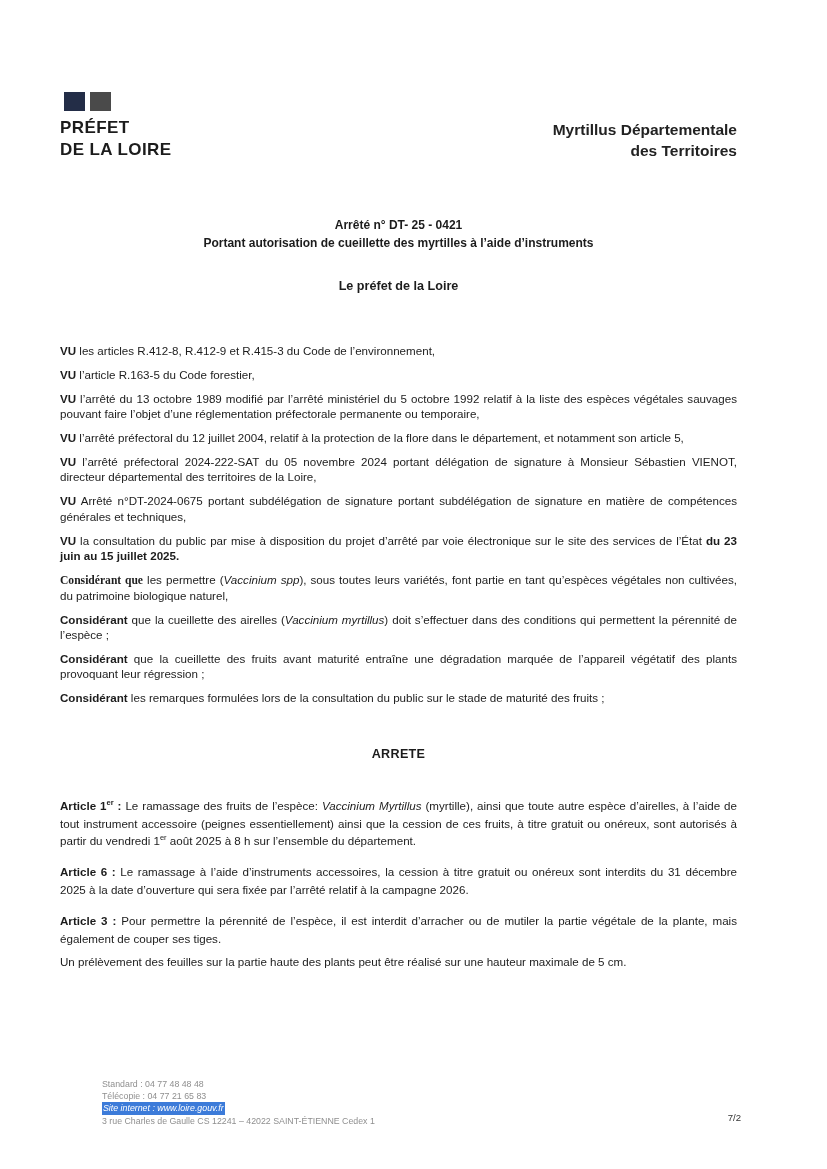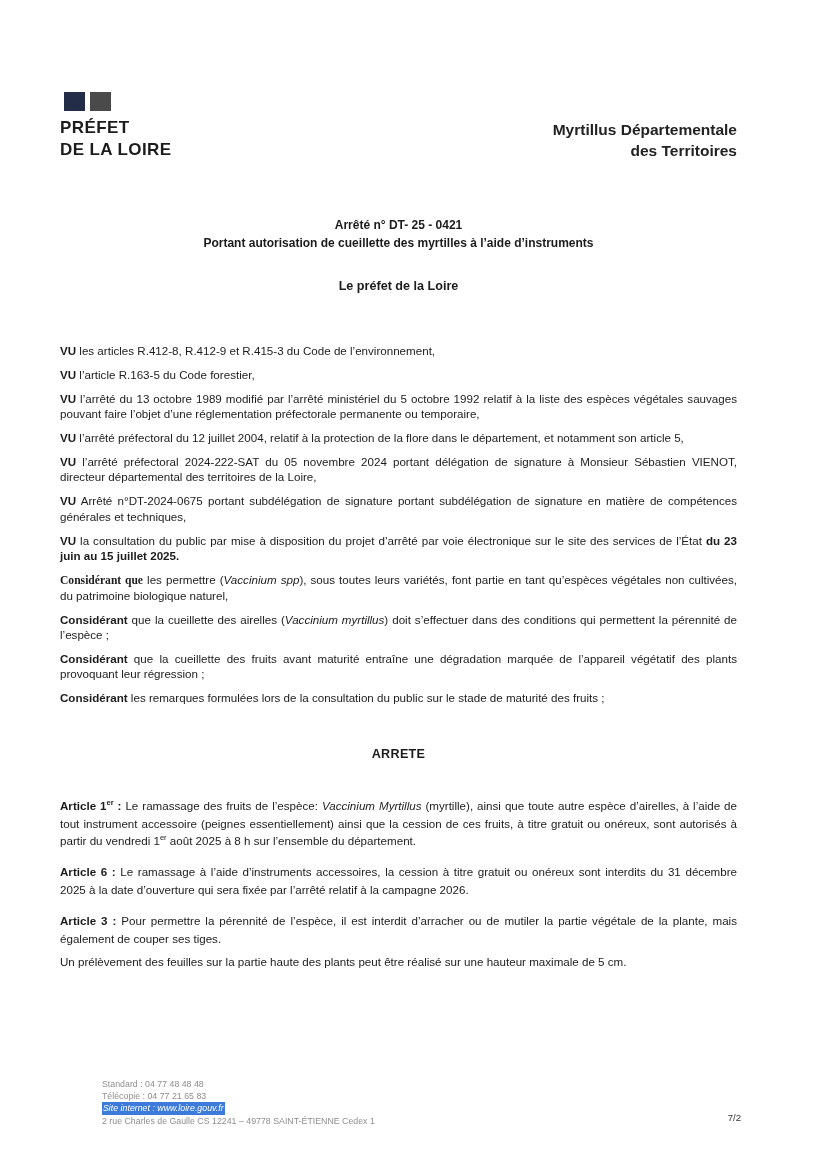--- a/index.html
+++ b/index.html
@@ -181,17 +181,17 @@
     <p class="body-par article"><span style="font-weight: bold;">Article 1</span><sup style="font-weight: bold;">er</sup><span style="font-weight: bold;"> : </span><span>Le ramassage des fruits de l’espèce: </span><span style="font-style: italic;">Vaccinium Myrtillus</span><span> (myrtille), ainsi que toute autre espèce d’airelles, à l’aide de tout instrument accessoire (peignes essentiellement) ainsi que la cession de ces fruits, à titre gratuit ou onéreux, sont autorisés à partir du vendredi 1</span><sup>er</sup><span> août 2025 à 8 h sur l’ensemble du département.</span></p>
     <p class="body-par article"><span style="font-weight: bold;">Article 6 :</span><span> Le ramassage à l’aide d’instruments accessoires, la cession à titre gratuit ou onéreux sont interdits du 31 décembre 2025 à la date d’ouverture qui sera fixée par l’arrêté relatif à la campagne 2026.</span></p>
     <p class="body-par article"><span style="font-weight: bold;">Article 3 :</span><span> Pour permettre la pérennité de l’espèce, il est interdit d’arracher ou de mutiler la partie végétale de la plante, mais également de couper ses tiges.</span></p>
     <p class="body-par article-cont"><span>Un prélèvement des feuilles sur la partie haute des plants peut être réalisé sur une hauteur maximale de 5 cm.</span></p>
   </div>
 
   <div class="footer">
     <div class="footer-line">Standard : 04 77 48 48 48</div>
     <div class="footer-line">Télécopie : 04 77 21 65 83</div>
     <div><span class="footer-line highlight">Site internet : www.loire.gouv.fr</span></div>
-    <div class="footer-line">2 rue Charles de Gaulle CS 12241 – 49778 SAINT-ÉTIENNE Cedex 1</div>
+    <div class="footer-line">3 rue Charles de Gaulle CS 12241 – 42022 SAINT-ÉTIENNE Cedex 1</div>
   </div>
   <div class="page-number">7/2</div>
 
 </div>
 
 </body></html>

